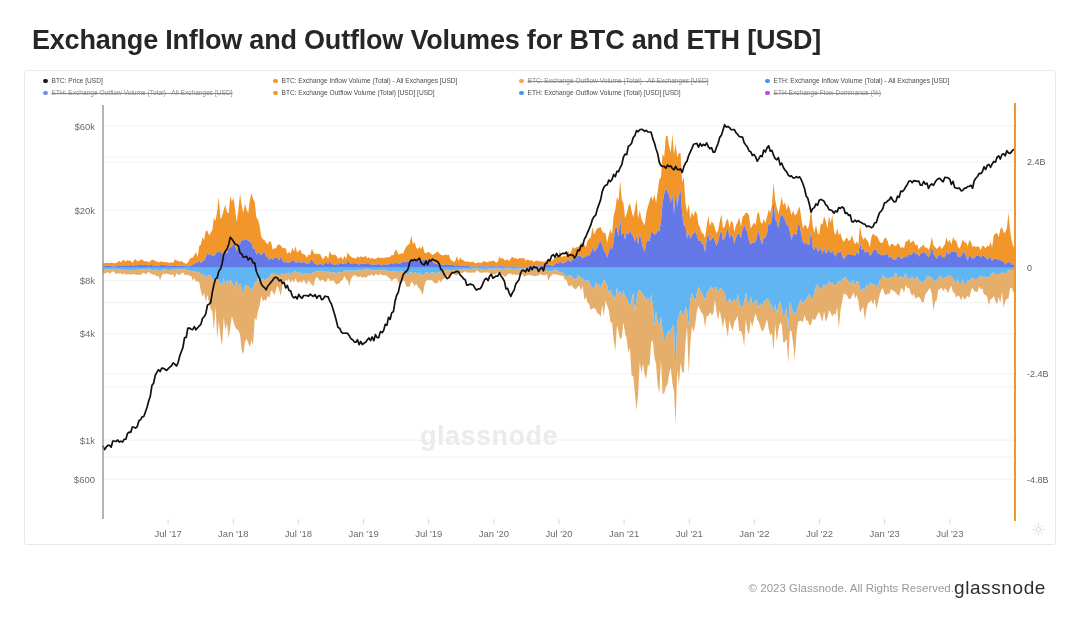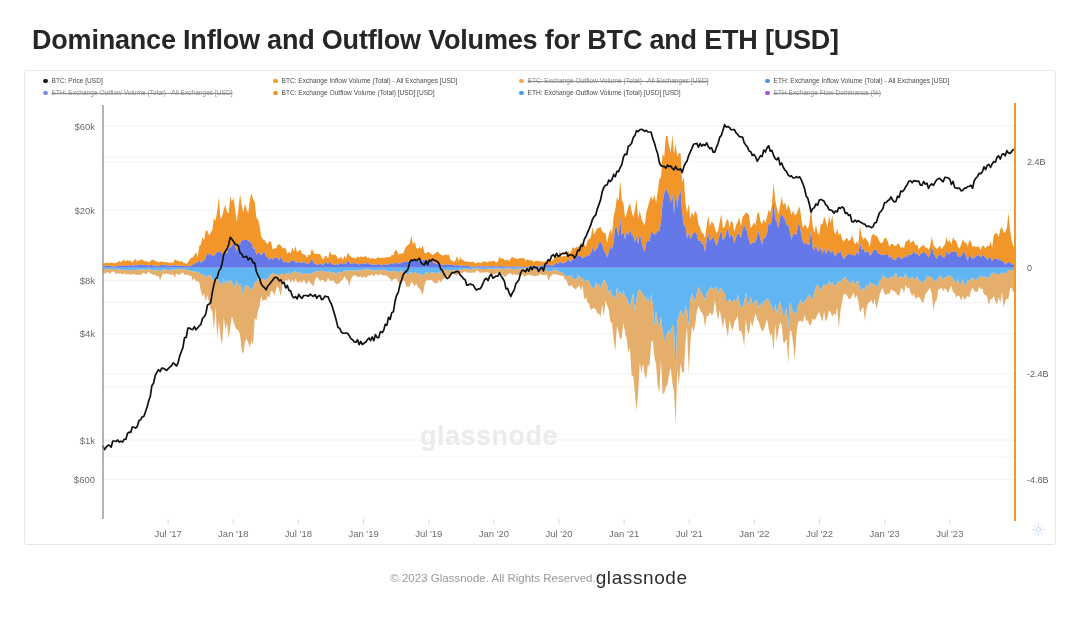--- a/index.html
+++ b/index.html
@@ -123,40 +123,40 @@
     width: 13px;
     height: 13px;
     opacity: 0.5;
   }
   
   .footer {
     margin-top: auto;
     height: 56px;
     display: flex;
     align-items: center;
-    justify-content: center;
-    padding: 0 10px 16px 8px;
+    justify-content: flex-end;
+    padding: 0 10px 6px 8px;
   }
   .copyright {
     font-size: 11.5px;
     color: #9a9a9a;
   }
   .brand {
     font-size: 19px;
     color: #2e2e2e;
     letter-spacing: 0.6px;
     font-weight: 400;
   }
 </style>
 </head>
 <body>
 
 <div class="page">
 
-  <div class="page-title">Dominance Inflow and Outflow Volumes for BTC and ETH [USD]</div>
+  <div class="page-title">Exchange Inflow and Outflow Volumes for BTC and ETH [USD]</div>
 
   <div class="chart-card">
 
     <div class="legend" id="legend-root">
         <div class="legend-item">
           <span class="legend-dot" style="background: rgb(26, 26, 26);"></span>
           <span class="legend-label">BTC: Price [USD]</span>
         </div>
         <div class="legend-item">
           <span class="legend-dot" style="background: rgb(242, 150, 42);"></span>

